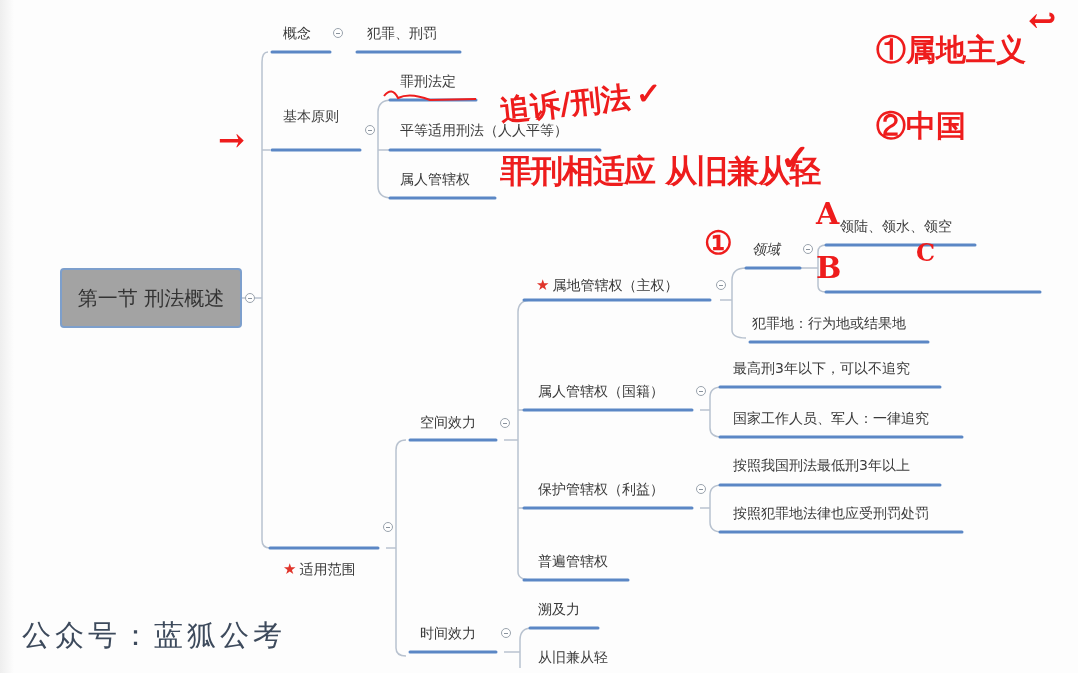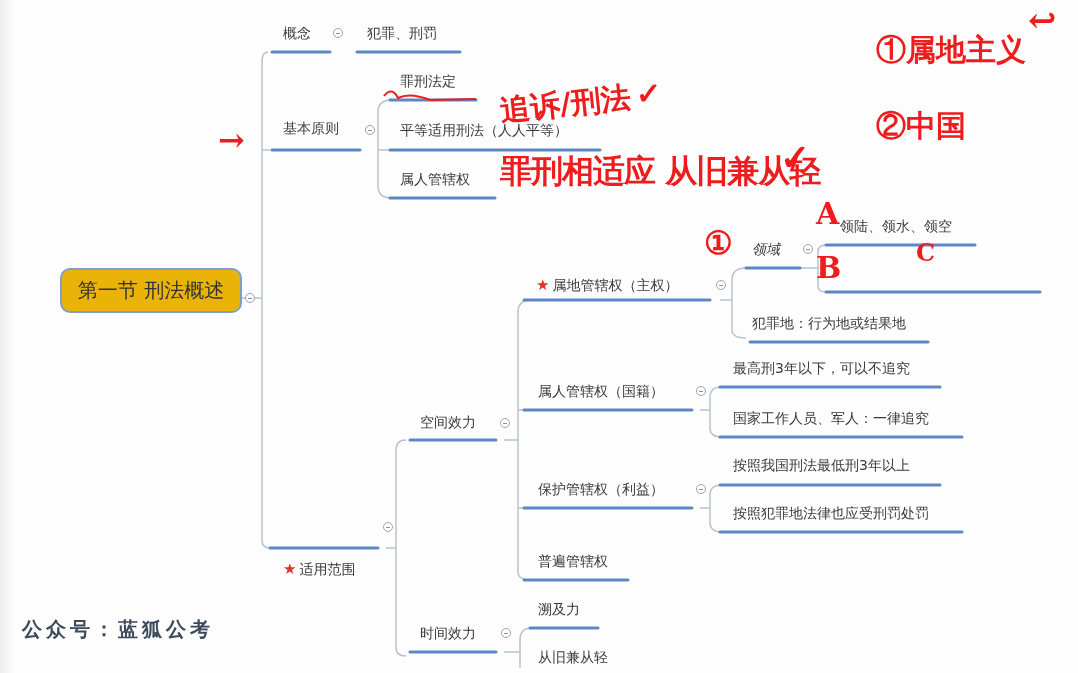--- a/index.html
+++ b/index.html
@@ -7,33 +7,33 @@
       width: 1078px; height: 673px; overflow: hidden;
       background: #fdfdfd;
       font-family: "DejaVu Sans", "Liberation Sans", sans-serif;
       position: relative;
     }
     .canvas { position: absolute; left: 0; top: 0; width: 1078px; height: 673px; }
     .leftshade { position: absolute; left: 0; top: 0; width: 14px; height: 673px; background: linear-gradient(to right, #eeeeee, #fdfdfd); }
     svg.lines { position: absolute; left: 0; top: 0; }
     .node { position: absolute; font-size: 14px; color: #3a3a3a; white-space: nowrap; line-height: 18px; }
     .root {
-      position: absolute; left: 60px; top: 268px; width: 182px; height: 45px;
-      background: #eab308; border: 2px solid #7d9fcc; border-radius: 10px;
+      position: absolute; left: 60px; top: 268px; width: 182px; height: 60px;
+      background: #a3a3a3; border: 2px solid #7d9fcc; border-radius: 4px;
       box-sizing: border-box; display: flex; align-items: center; justify-content: center;
       font-size: 20px; color: #333;
     }
     .toggle {
       position: absolute; width: 10px; height: 10px; border: 1px solid #9aa3ad; border-radius: 50%;
       background: #fff; box-sizing: border-box;
     }
     .toggle::after { content: ""; position: absolute; left: 2px; top: 4px; width: 4px; height: 1px; background: #8a939d; }
     .star { color: #e0352b; font-size: 15px; margin-right: 3px; }
     .hw { position: absolute; color: #ee1c1c; font-family: "DejaVu Serif", serif; font-weight: bold; white-space: nowrap; }
-    .watermark { position: absolute; left: 22px; top: 616px; font-family: "DejaVu Serif", serif; font-size: 20px; color: #3d4a5c; letter-spacing: 4px; font-weight: bold; }
+    .watermark { position: absolute; left: 22px; top: 616px; font-family: "DejaVu Serif", serif; font-size: 29px; color: #3d4a5c; letter-spacing: 4px; }
   </style>
 </head>
 <body>
 
 <div class="canvas">
   <div class="leftshade"></div>
 
   <svg class="lines" width="1078" height="673">
     <g fill="none" stroke="#b8c2cf" stroke-width="1.5">
 
@@ -100,21 +100,21 @@
   <div class="toggle" style="left:245px;top:293px;"></div>
 
   <div class="node" style="left:283px;top:24px;">
     <span>概念</span>
   </div>
   <div class="toggle" style="left:333px;top:28px;"></div>
   <div class="node" style="left:367px;top:24px;">
     <span>犯罪、刑罚</span>
   </div>
 
-  <div class="node" style="left:283px;top:119px;">
+  <div class="node" style="left:283px;top:107px;">
     <span>基本原则</span>
   </div>
   <div class="toggle" style="left:365px;top:125px;"></div>
   <div class="node" style="left:400px;top:72px;text-align:right;">
     <span>罪刑法定</span>
   </div>
   <div class="node" style="left:400px;top:121px;">
     <span>平等适用刑法（人人平等）</span>
   </div>
   <div class="node" style="left:400px;top:170px;">

